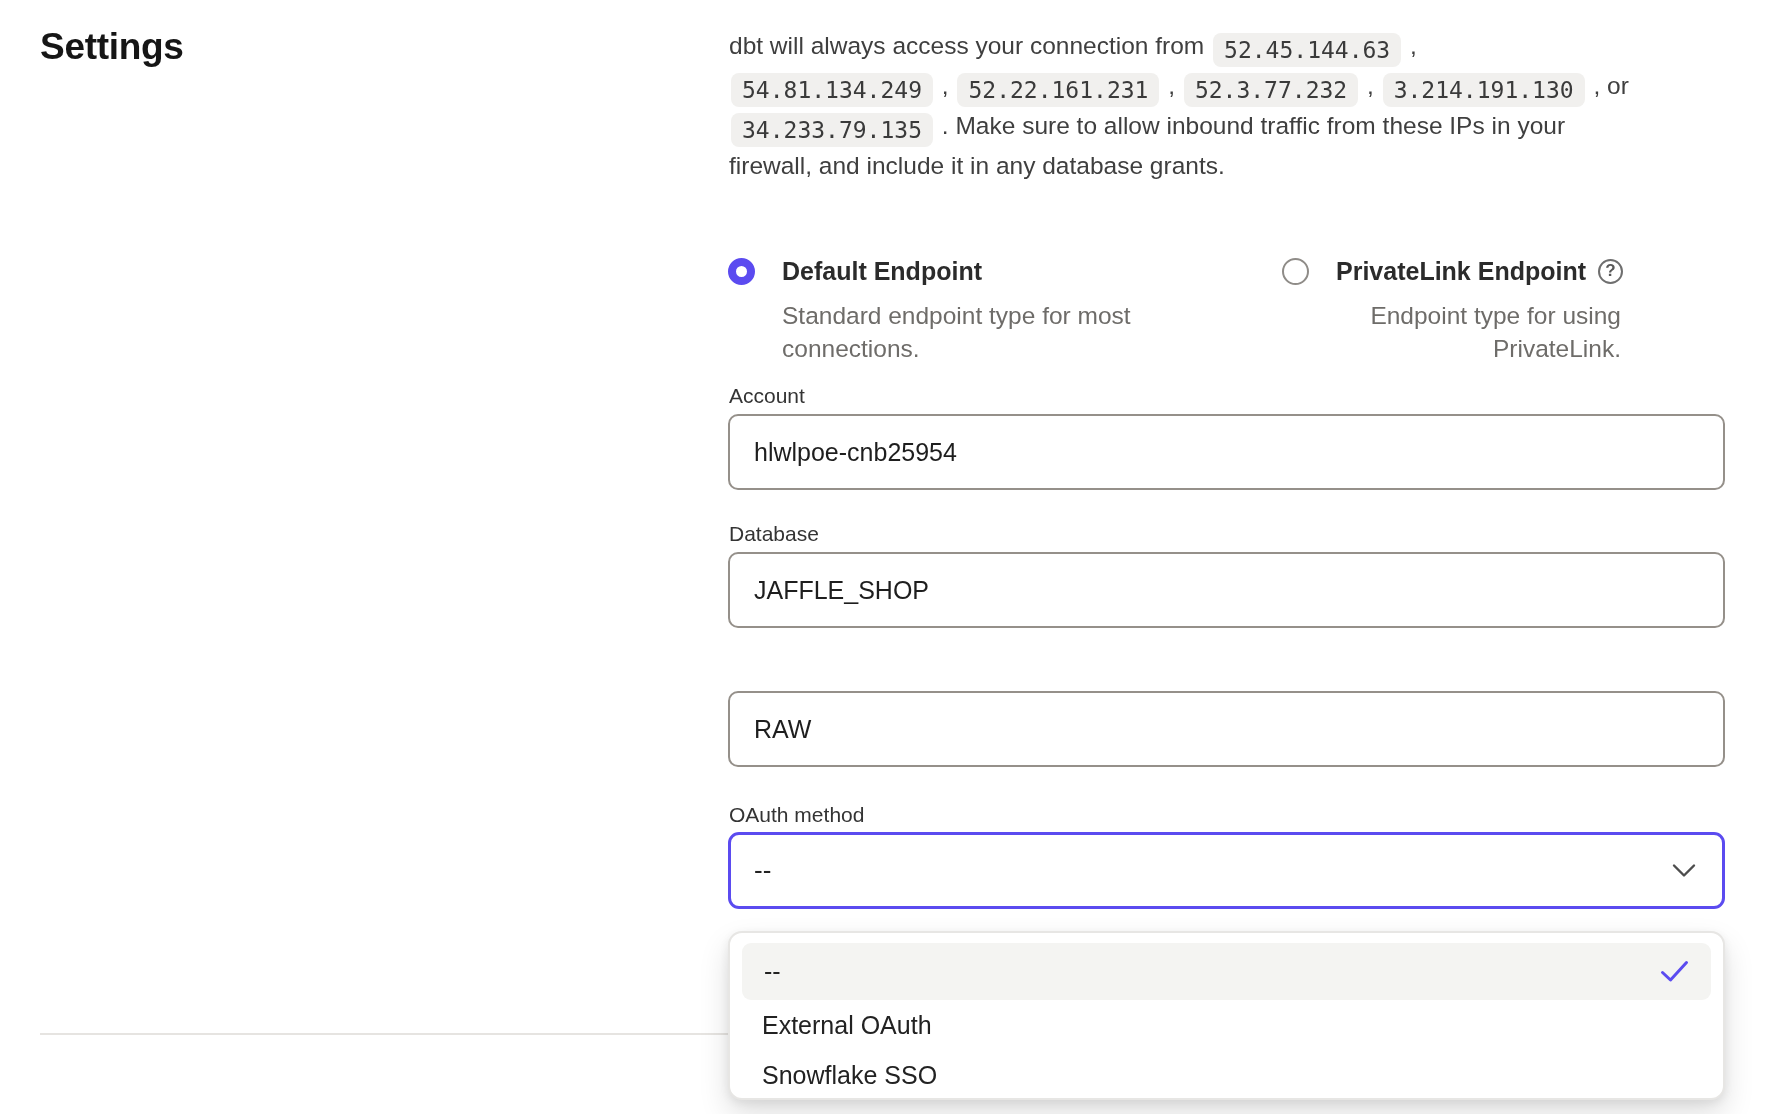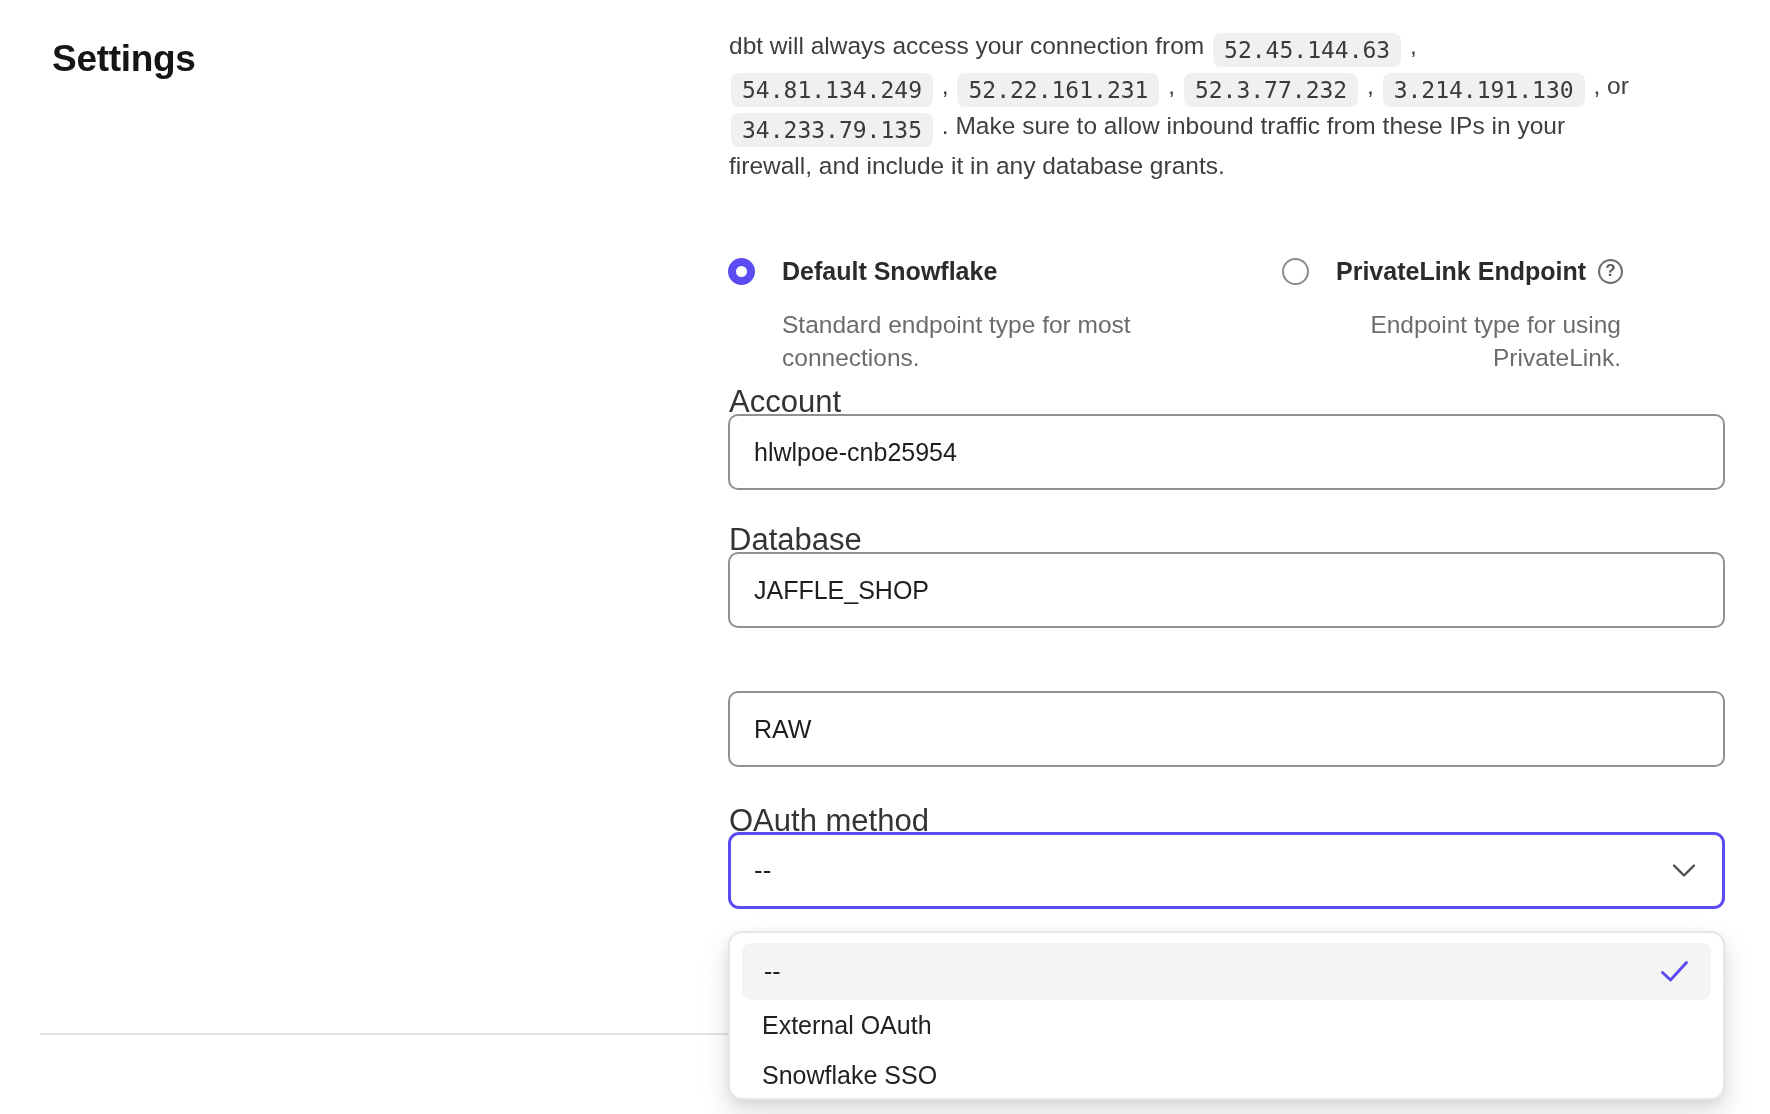--- a/index.html
+++ b/index.html
@@ -10,21 +10,21 @@
     background: #ffffff;
     overflow: hidden;
     font-family: "Liberation Sans", "DejaVu Sans", sans-serif;
   }
 
   
   .page-title {
     position: absolute;
     left: 40px;
     top: 26px;
-    margin: 12px;
+    margin: 0;
     font-size: 37px;
     font-weight: 700;
     letter-spacing: -0.3px;
     color: #161616;
   }
 
   
   .intro {
     position: absolute;
     left: 729px;
@@ -61,28 +61,28 @@
   .radio-text { margin-left: 27px; }
   .radio-label-row { display: flex; align-items: center; }
   .radio-label { font-size: 25px; font-weight: 700; color: #2b2b2b; line-height: 30px; }
   .help-icon {
     width: 25px; height: 25px; box-sizing: border-box;
     border: 2px solid #6f6f6f; border-radius: 50%;
     color: #585858; font-size: 17px; font-weight: 600;
     display: inline-flex; align-items: center; justify-content: center;
     margin-left: 12px;
   }
-  .radio-desc { margin-top: 22px; font-size: 24.5px; line-height: 33px; color: #6e6c69; }
+  .radio-desc { margin-top: 13px; font-size: 24.5px; line-height: 33px; color: #6e6c69; }
   .radio-col1 .radio-desc { max-width: 365px; }
   .radio-col2 .radio-desc { max-width: 285px; text-align: right; }
 
   
   .field-label {
     position: absolute; left: 729px;
-    font-size: 31px; font-weight: 500; color: #343434;
+    font-size: 21px; font-weight: 500; color: #343434;
   }
   .input-box {
     position: absolute; left: 728px; width: 997px; height: 76px;
     box-sizing: border-box;
     border: 2px solid var(--input-border, #95908a);
     border-radius: 10px; background: #fff;
     display: flex; align-items: center;
     padding: 0 24px; font-size: 25px; color: #1e1e1e;
   }
   #label-account   { top: 384px; }  #input-account   { top: 414px; }
@@ -144,21 +144,21 @@
       <div class="intro-line"><span class="code-chip">34.233.79.135</span><span> . Make sure to allow inbound traffic from these IPs in your</span></div>
       <div class="intro-line"><span>firewall, and include it in any database grants.</span></div>
     </div>
 
   <div class="radio-row">
     <div class="radio-col1">
       <div class="radio-item">
         <div class="radio selected"></div>
         <div class="radio-text">
           <div class="radio-label-row">
-            <span class="radio-label">Default Snowflake</span>
+            <span class="radio-label">Default Endpoint</span>
           </div>
           <div class="radio-desc">Standard endpoint type for most connections.</div>
         </div>
       </div>
     </div>
     <div class="radio-col2">
       <div class="radio-item">
         <div class="radio unselected"></div>
         <div class="radio-text">
           <div class="radio-label-row">

